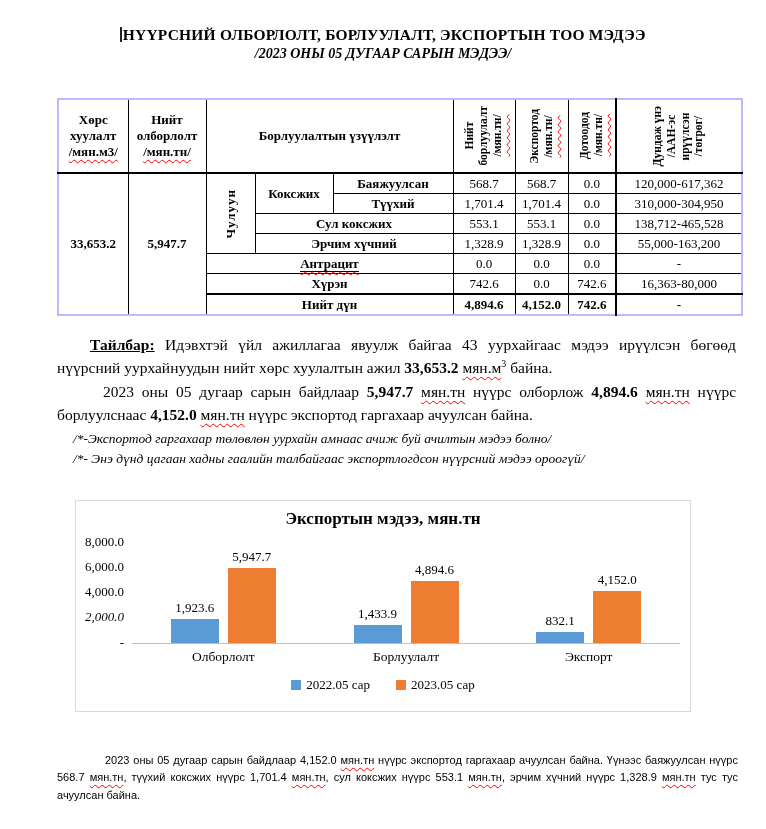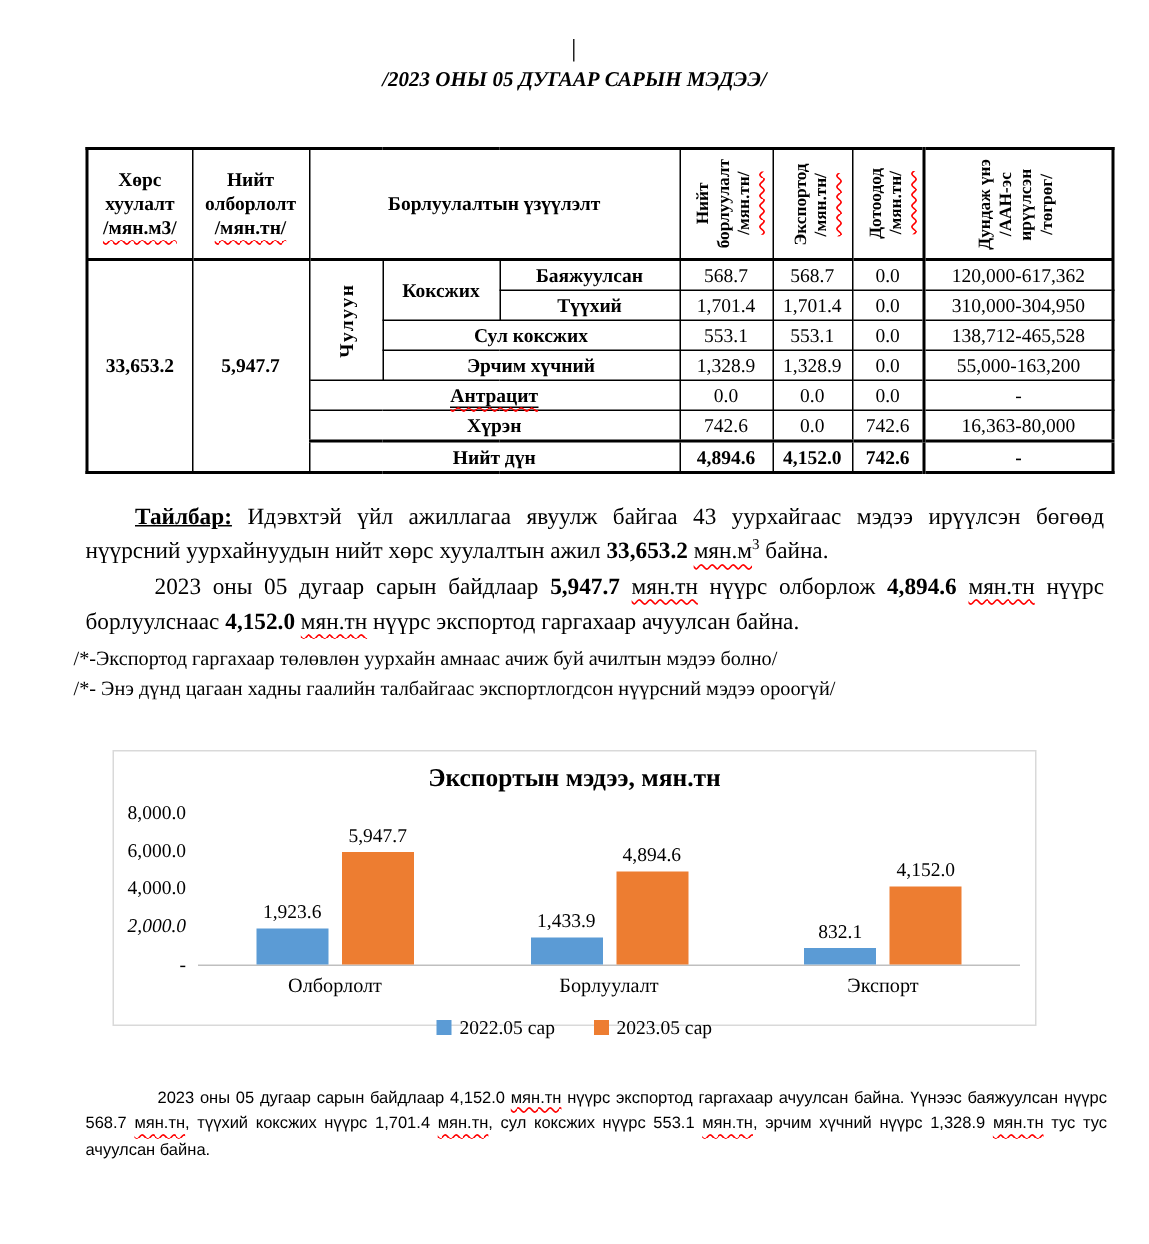--- a/index.html
+++ b/index.html
@@ -7,42 +7,42 @@
     width:766px;height:829px;background:#ffffff;overflow:hidden;position:relative;
     font-family:"Liberation Serif",serif;color:#000;
   }
   
   .doc-title{margin-top:26px;text-align:center;font-weight:bold;font-size:15.5px;letter-spacing:.2px;}
   .caret{display:inline-block;width:1.5px;height:15px;background:#222;margin-right:1px;vertical-align:-2px;}
   .doc-subtitle{text-align:center;font-weight:bold;font-style:italic;font-size:14px;margin-top:2px;}
   
   table.stats{border-collapse:collapse;table-layout:fixed;margin:15px 0 0 57px;width:684px;}
   table.stats td,table.stats th{border:1px solid #000;padding:0 2px;text-align:center;vertical-align:middle;font-size:13px;}
-  table.stats{border:2px solid #000000;margin-top:36px;}
+  table.stats{border:2px solid #c4b5fd;margin-top:36px;}
   tr.hdr th{height:72px;font-weight:bold;border-bottom-width:2px;line-height:1.25;}
   .pre{white-space:pre-line;}
   .rot-inner{writing-mode:vertical-rl;transform:rotate(180deg);white-space:pre-line;
              font-size:11.5px;font-weight:bold;line-height:1.2;margin:0 auto;}
   .rot-big{writing-mode:vertical-rl;transform:rotate(180deg);font-size:13px;font-weight:bold;letter-spacing:1px;margin:0 auto;}
   td.num{font-size:13.5px;height:19px;}
   td.lbl{font-weight:bold;}
   td.big{font-weight:bold;font-size:13.5px;}
   tr.total td{border-top-width:2px;font-weight:bold;}
   .price-col{border-left-width:2px !important;}
   
   .para{margin:0 30px 0 57px;width:679px;text-align:justify;font-size:15.5px;line-height:1.5;}
   .p1{margin-top:17px;text-indent:33px;}
   .p2{text-indent:46px;}
-  .footnote{margin-left:49px;font-size:13.5px;line-height:1.5;}
+  .footnote{margin-left:73px;font-size:13.5px;line-height:1.5;font-style:italic;}
   .fn1{margin-top:3px;}
   .wavy{text-decoration-line:underline;text-decoration-style:wavy;text-decoration-color:#ff0000;
         text-decoration-thickness:1px;text-underline-offset:3px;}
   sup{font-size:10px;}
   
-  .chart-frame{width:616px;height:184px;margin:30px 0 0 75px;border:1px solid #d9d9d9;
+  .chart-frame{width:616px;height:212px;margin:30px 0 0 75px;border:1px solid #d9d9d9;
                box-sizing:border-box;background:#fff;padding-top:8px;}
   .chart-title{text-align:center;font-weight:bold;font-size:17px;}
   .chart-body{display:flex;margin-top:13px;padding-right:10px;justify-content:center;}
   .y-axis{position:relative;width:56px;height:101px;flex:none;}
   .ytick{position:absolute;right:8px;transform:translateY(-50%);font-size:13px;}
   .plot{flex:1;height:101px;border-bottom:1px solid #bfbfbf;display:flex;align-items:flex-end;}
   .group{flex:1;display:flex;justify-content:center;align-items:flex-end;gap:9px;}
   .barcol{display:flex;flex-direction:column;align-items:center;justify-content:flex-end;}
   .bar-label{font-size:13px;margin-bottom:3px;white-space:nowrap;}
   .bar{width:48px;}
@@ -51,21 +51,21 @@
   .legend{display:flex;justify-content:center;gap:26px;margin-top:12px;font-size:13px;}
   .legend-item{display:inline-flex;align-items:center;}
   .swatch{width:10px;height:10px;display:inline-block;margin-right:5px;}
   
   .bottom-para{margin:40px 28px 0 57px;width:681px;font-family:"Liberation Sans",sans-serif;
                font-size:11px;line-height:1.6;text-align:justify;text-indent:48px;}
 </style>
 </head>
 <body>
 
-<div class="doc-title"><span class="caret"></span></div>
+<div class="doc-title"><span class="caret"></span><span>НҮҮРСНИЙ ОЛБОРЛОЛТ, БОРЛУУЛАЛТ, ЭКСПОРТЫН ТОО МЭДЭЭ</span></div>
 <div class="doc-subtitle">/2023 ОНЫ 05 ДУГААР САРЫН МЭДЭЭ/</div>
 
 <table class="stats">
   <colgroup>
     <col style="width:70px">
       <col style="width:78px">
       <col style="width:49px">
     <col style="width:78px">
       <col style="width:120px">
       <col style="width:62px">

